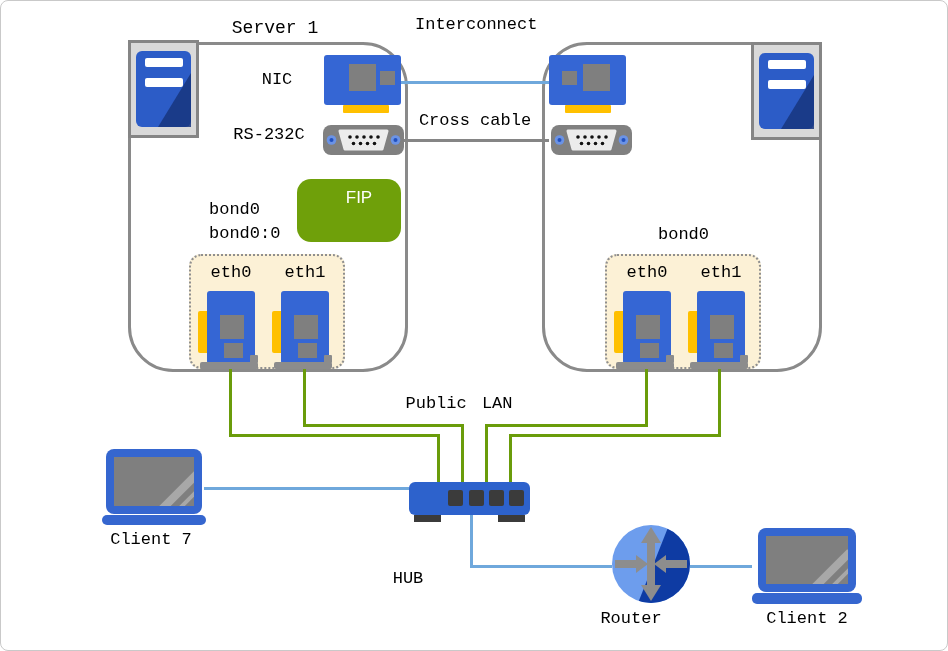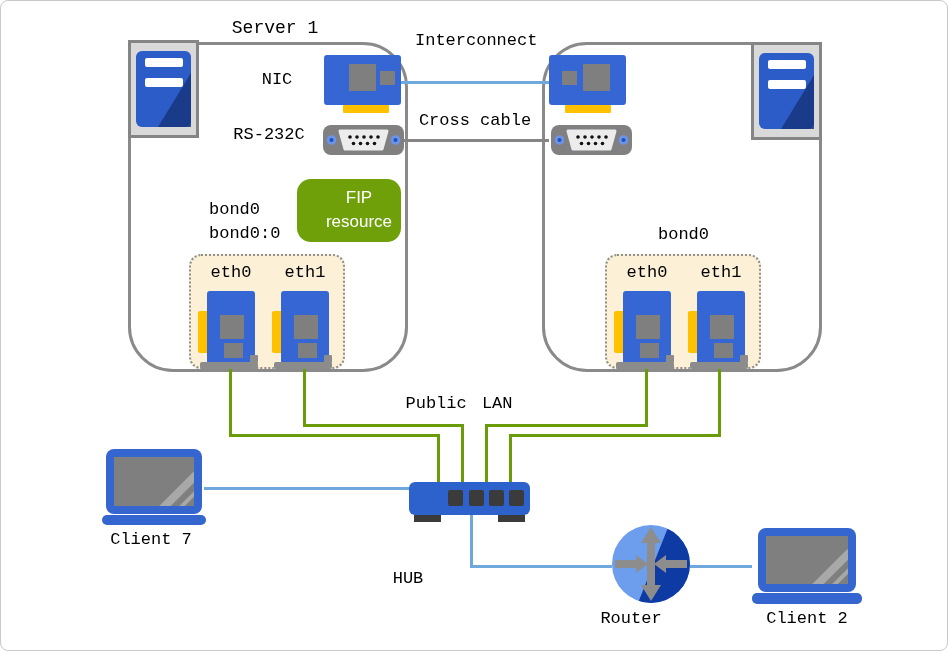--- a/index.html
+++ b/index.html
@@ -181,21 +181,20 @@
       <rect x="9" y="0" width="48" height="73" rx="3" fill="#3566d4"></rect>
       <rect x="22" y="24" width="24" height="24" fill="#7f7f7f"></rect>
       <rect x="26" y="52" width="19" height="15" fill="#7f7f7f"></rect>
       <rect x="52" y="64" width="8" height="8" rx="1" fill="#8c8c8c"></rect>
       <rect x="2" y="71" width="58" height="7" rx="2" fill="#8c8c8c"></rect>
     </svg>
   </div>
 
   <div class="fip-box">
     <div>FIP</div>
-    <div>resource</div>
   </div>
 
   <div class="hub">
     <div class="port" style="left:39px;"></div>
     <div class="port" style="left:60px;"></div>
     <div class="port" style="left:80px;"></div>
     <div class="port" style="left:100px;"></div>
     <div class="foot" style="left:5px;"></div>
     <div class="foot" style="left:89px;"></div>
   </div>
@@ -252,21 +251,21 @@
       <g clip-path="url(#sc2)" stroke="#a8a8a8">
         <line x1="63" y1="59" x2="98" y2="24" stroke-width="8"></line>
         <line x1="80" y1="59" x2="98" y2="41" stroke-width="4"></line>
       </g>
       <rect x="0" y="65" width="110" height="11" rx="5" fill="#3566cf"></rect>
     </svg>
   </div>
 
   <div class="label txt center" style="left:204px;top:17px;width:140px;font-size:18px;">Server 1</div>
 
-  <div class="label txt center two-line" style="left:414px;top:28px;width:120px;">
+  <div class="label txt center two-line" style="left:414px;top:12px;width:120px;">
     <div>Interconnect</div>
   </div>
   <div class="label txt center" style="left:414px;top:110px;width:120px;">Cross cable</div>
 
   <div class="label txt right" style="left:240px;top:69px;width:72px;">NIC</div>
   <div class="label txt right" style="left:222px;top:124px;width:92px;">RS-232C</div>
 
   <div class="label txt two-line" style="left:208px;top:197px;">
     <div>bond0</div>
     <div>bond0:0</div>

